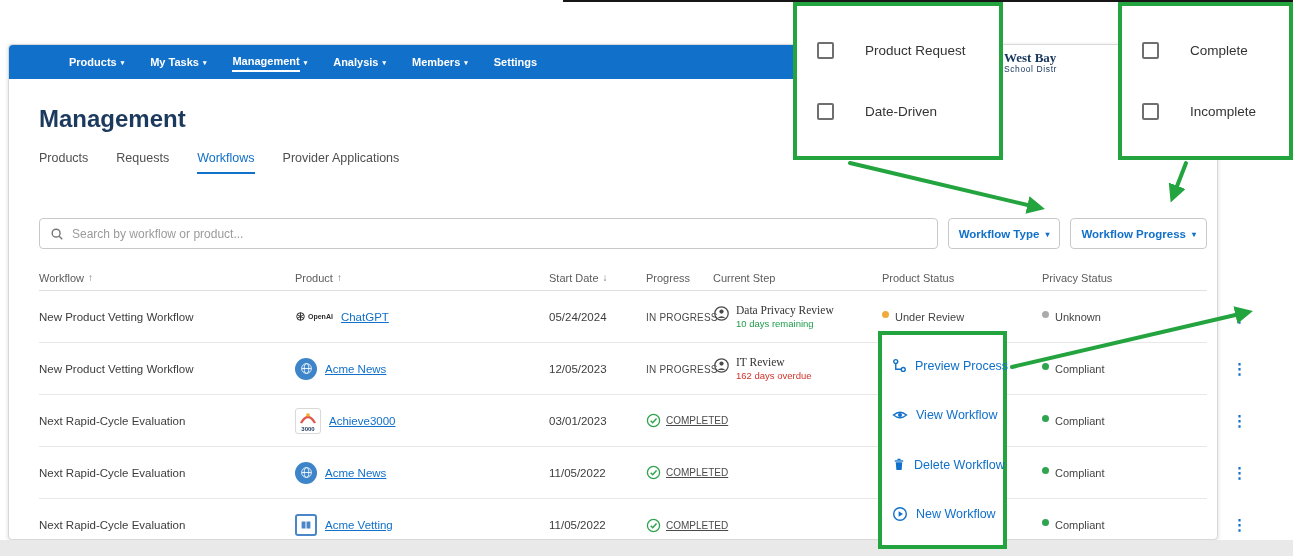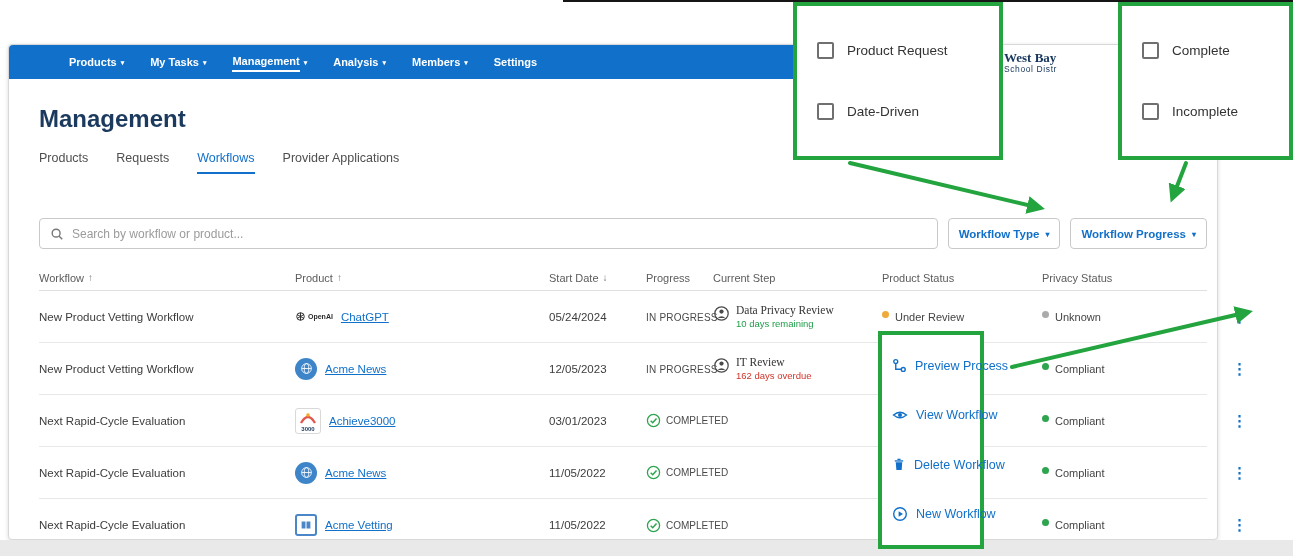--- a/index.html
+++ b/index.html
@@ -58,21 +58,21 @@
   .plink { color:#1170C9; text-decoration:underline; cursor:pointer; font-size:11.5px; }
 
   .brand-openai { display:flex; align-items:center; gap:2px; }
   .openai-word { font-size:7px; font-weight:700; color:#2b2b2b; }
   .logo-circle { width:22px; height:22px; border-radius:50%; background:#3D85C8; display:flex; align-items:center; justify-content:center; flex:0 0 auto; }
   .logo-a3k { width:26px; height:26px; border:1px solid #d9d9d9; border-radius:3px; background:#fff; position:relative; flex:0 0 auto; }
   .l3000 { position:absolute; bottom:1px; left:0; right:0; text-align:center; font-size:6px; font-weight:700; color:#17365D; }
   .logo-book { width:22px; height:22px; border:2px solid #4a86c8; border-radius:3px; background:#fff; display:flex; align-items:center; justify-content:center; flex:0 0 auto; }
 
   .progress-label { font-size:10px; color:#4a4a4a; letter-spacing:.2px; }
-  .completed { display:flex; align-items:center; gap:5px; font-size:10px; color:#4a4a4a; }
+  .completed { display:flex; align-items:center; gap:5px; font-size:10px; color:#4a4a4a;text-decoration:underline; }
 
   .step { display:flex; gap:6px; align-items:flex-start; }
   .step-name { font-size:11.5px; color:#333;font-family:Liberation Serif, serif; }
   .step-note { font-size:9.5px; margin-top:2px; }
   .note-ok { color:#1E9E4A; }
   .note-bad { color:#D0342C; }
 
   .status { display:flex; align-items:flex-start; gap:6px; font-size:11px; color:#444; }
   .dot { width:7px; height:7px; border-radius:50%; flex:0 0 auto; }
   .dot.review { background:#F0A93B; }
@@ -82,24 +82,24 @@
   .kebab { color:#1170C9; font-size:15px; font-weight:700; cursor:pointer; justify-self:center; }
 
   
   .bottom-strip { position:absolute; left:0; bottom:0; width:100%; height:16px; background:#e9e9e9; }
   .top-line { position:absolute; left:563px; top:0; width:730px; height:2px; background:#161616; z-index:6; }
 
   .callout { position:absolute; background:#fff; border:4px solid #23A43F; z-index:5; }
   .co-checks { display:flex; flex-direction:column; justify-content:space-around; padding:14px 20px; }
   #co1 { left:793px; top:2px; width:210px; height:158px; }
   #co2 { left:1118px; top:2px; width:175px; height:158px; }
-  .chk { display:flex; align-items:center; gap:13px; font-size:13.5px; color:#333; cursor:pointer; }
+  .chk { display:flex; align-items:center; gap:31px; font-size:13.5px; color:#333; cursor:pointer; }
   .chkbox { width:17px; height:17px; border:2px solid #6f6f6f; border-radius:2px; background:#fff; flex:0 0 auto; }
 
-  #co3 { left:878px; top:331px; width:106px; height:218px; display:flex; flex-direction:column; justify-content:space-around; padding:6px 0; }
+  #co3 { left:878px; top:331px; width:129px; height:218px; display:flex; flex-direction:column; justify-content:space-around; padding:6px 0; }
   .menu-item { display:flex; align-items:center; gap:8px; padding:0 10px; color:#1170C9; font-size:12.5px; font-weight:500; cursor:pointer; white-space:nowrap; }
   .menu-item svg { flex:0 0 auto; }
 
   .arrows { position:absolute; left:0; top:0; z-index:4; pointer-events:none; }
 </style>
 </head>
 <body>
 
 <div class="card">
 

